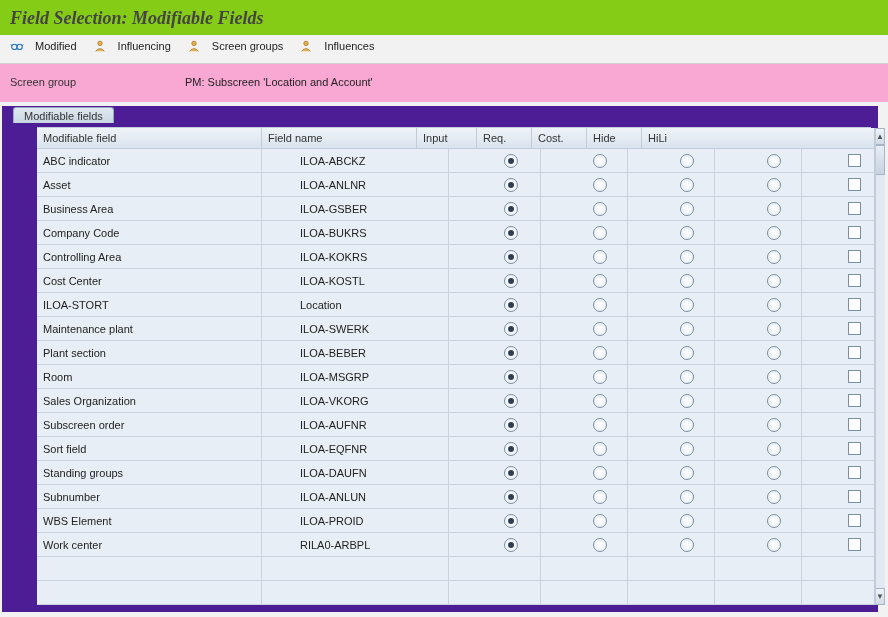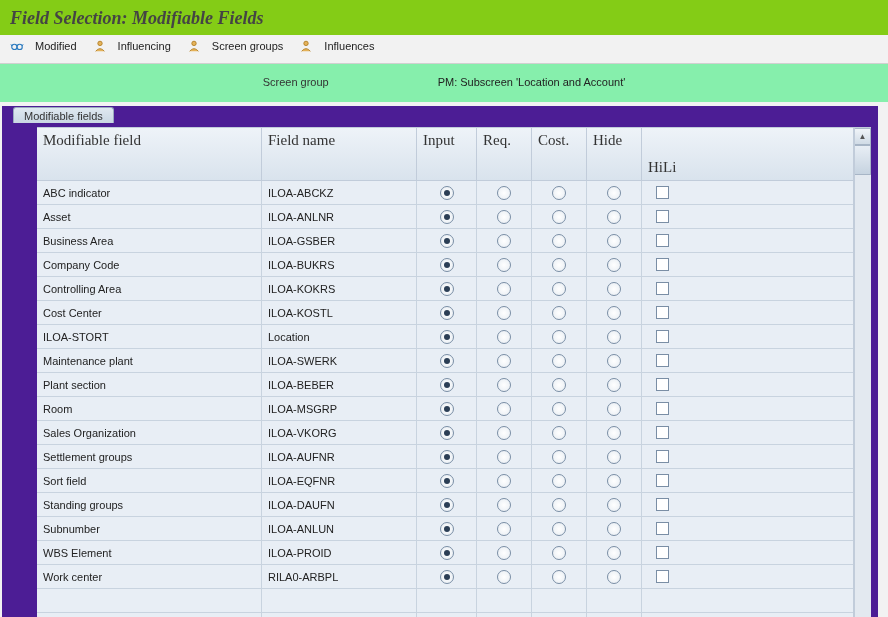--- a/index.html
+++ b/index.html
@@ -32,22 +32,21 @@
       display: inline-flex;
       align-items: center;
       gap: 11px;
       cursor: pointer;
       color: #222;
     }
     .toolbar-item svg { width: 14px; height: 14px; }
     .screen-group-row {
       display: flex;
       padding: 12px 10px 14px;
-      background: #86efac;
-      justify-content: center;
+      background: #f9a8d4;
     }
     .screen-group-label { width: 175px; color: #333; }
     .screen-group-value { color: #222; }
     .panel {
       margin: 4px 10px 0 2px;
       border: 7px solid #4c1d95;
       background: #4c1d95;
       position: relative;
       padding-left: 28px;
     }
@@ -77,33 +76,33 @@
     .grid-header {
       display: grid;
       grid-template-columns: 225px 155px 60px 55px 55px 55px 40px;
       background: linear-gradient(#eef3f8, #d9e3ed);
       border-bottom: 1px solid #c1ccda;
     }
     .grid-header > div {
       padding: 4px 6px;
       border-right: 1px solid #c1ccda;
       color: #333;
-      font-size: 15px;
+      font-size: 11px;
       white-space: nowrap;
       overflow: hidden;
-      font-family: Liberation Serif, serif;
-    }
-    .grid-header > div:last-child { border-right: none; margin-top: 27px; }
+    }
+    .grid-header > div:last-child { border-right: none; }
     .grid-row {
       display: grid;
       grid-template-columns: 225px 155px 60px 55px 55px 55px 40px;
       border-bottom: 1px solid #c8d3df;
       background: #e8eef5;
       height: 24px;
       align-items: center;
+      gap: 32px;
     }
     .grid-row > div {
       padding: 0 6px;
       border-right: 1px solid #c8d3df;
       height: 100%;
       display: flex;
       align-items: center;
       color: #222;
     }
     .grid-row > div:last-child { border-right: none; }
@@ -421,21 +420,21 @@
                 <span class="radio-dot"></span>
               </div>
               <div class="cell-center">
                 <span class="radio-dot"></span>
               </div>
               <div class="cell-center">
                 <span class="checkbox"></span>
               </div>
             </div>
             <div class="grid-row">
-              <div>Settlement groups</div>
+              <div>Subscreen order</div>
               <div>ILOA-AUFNR</div>
               <div class="cell-center">
                 <span class="radio-dot selected"></span>
               </div>
               <div class="cell-center">
                 <span class="radio-dot"></span>
               </div>
               <div class="cell-center">
                 <span class="radio-dot"></span>
               </div>

